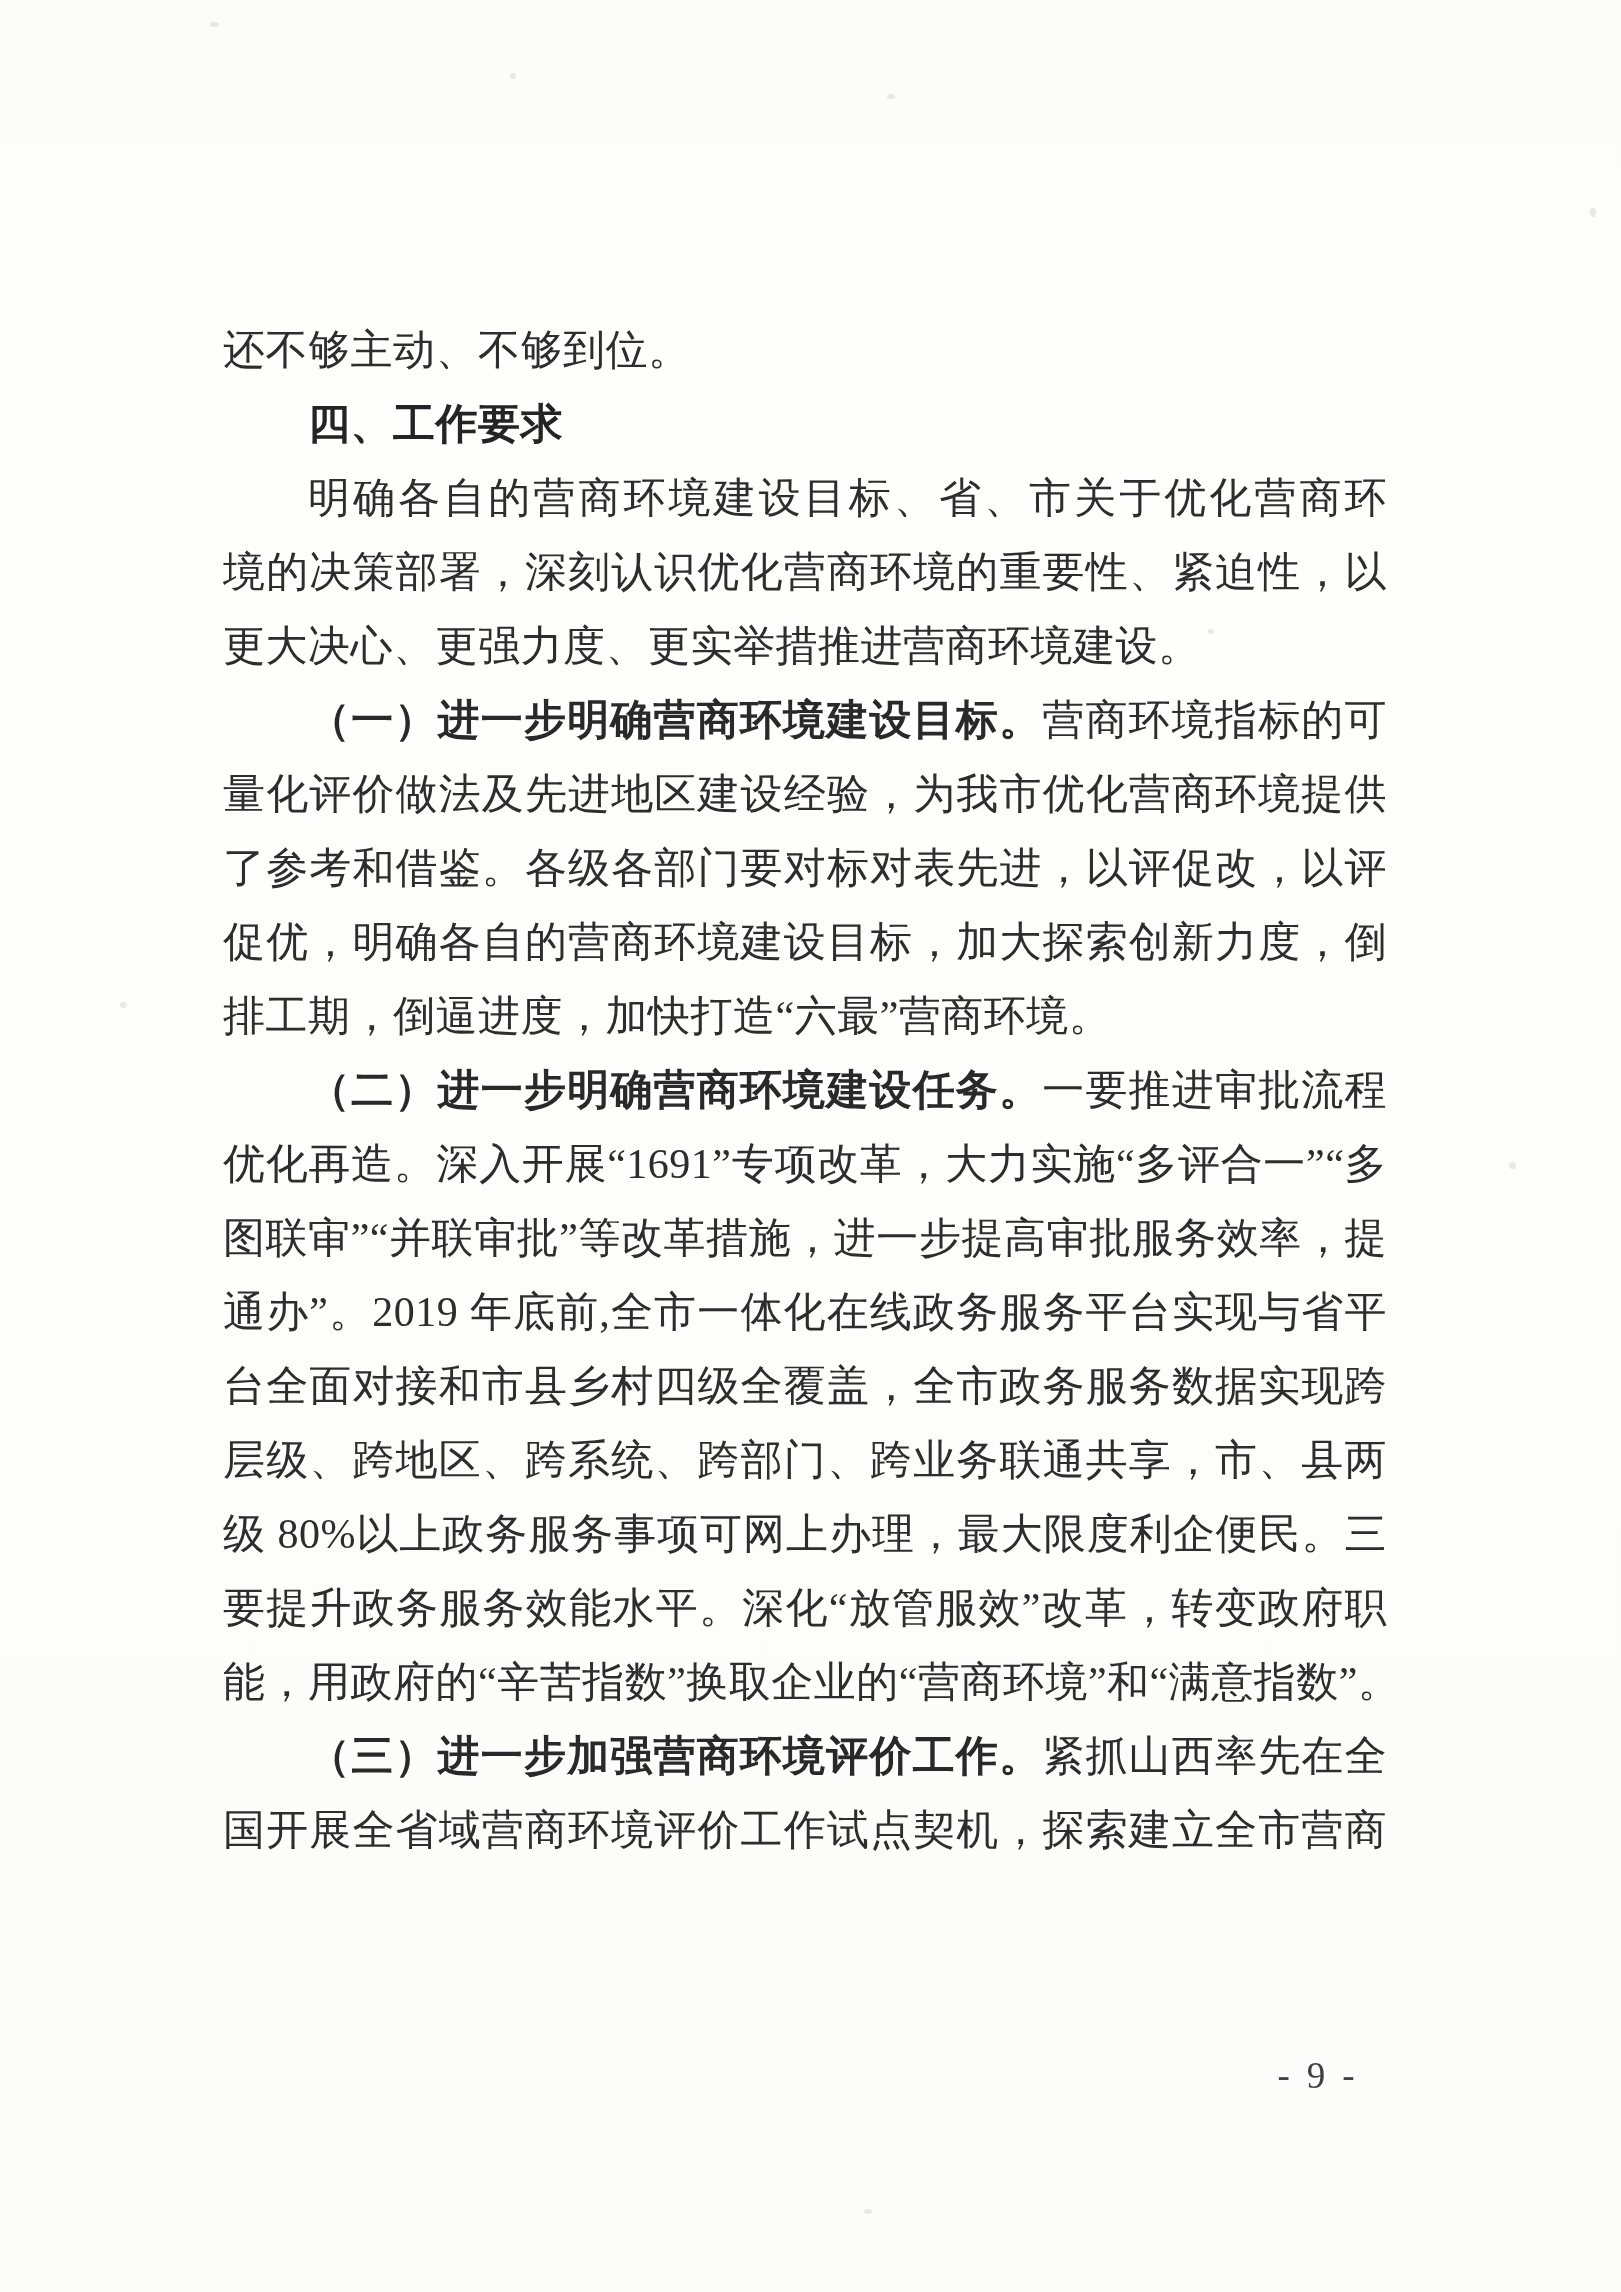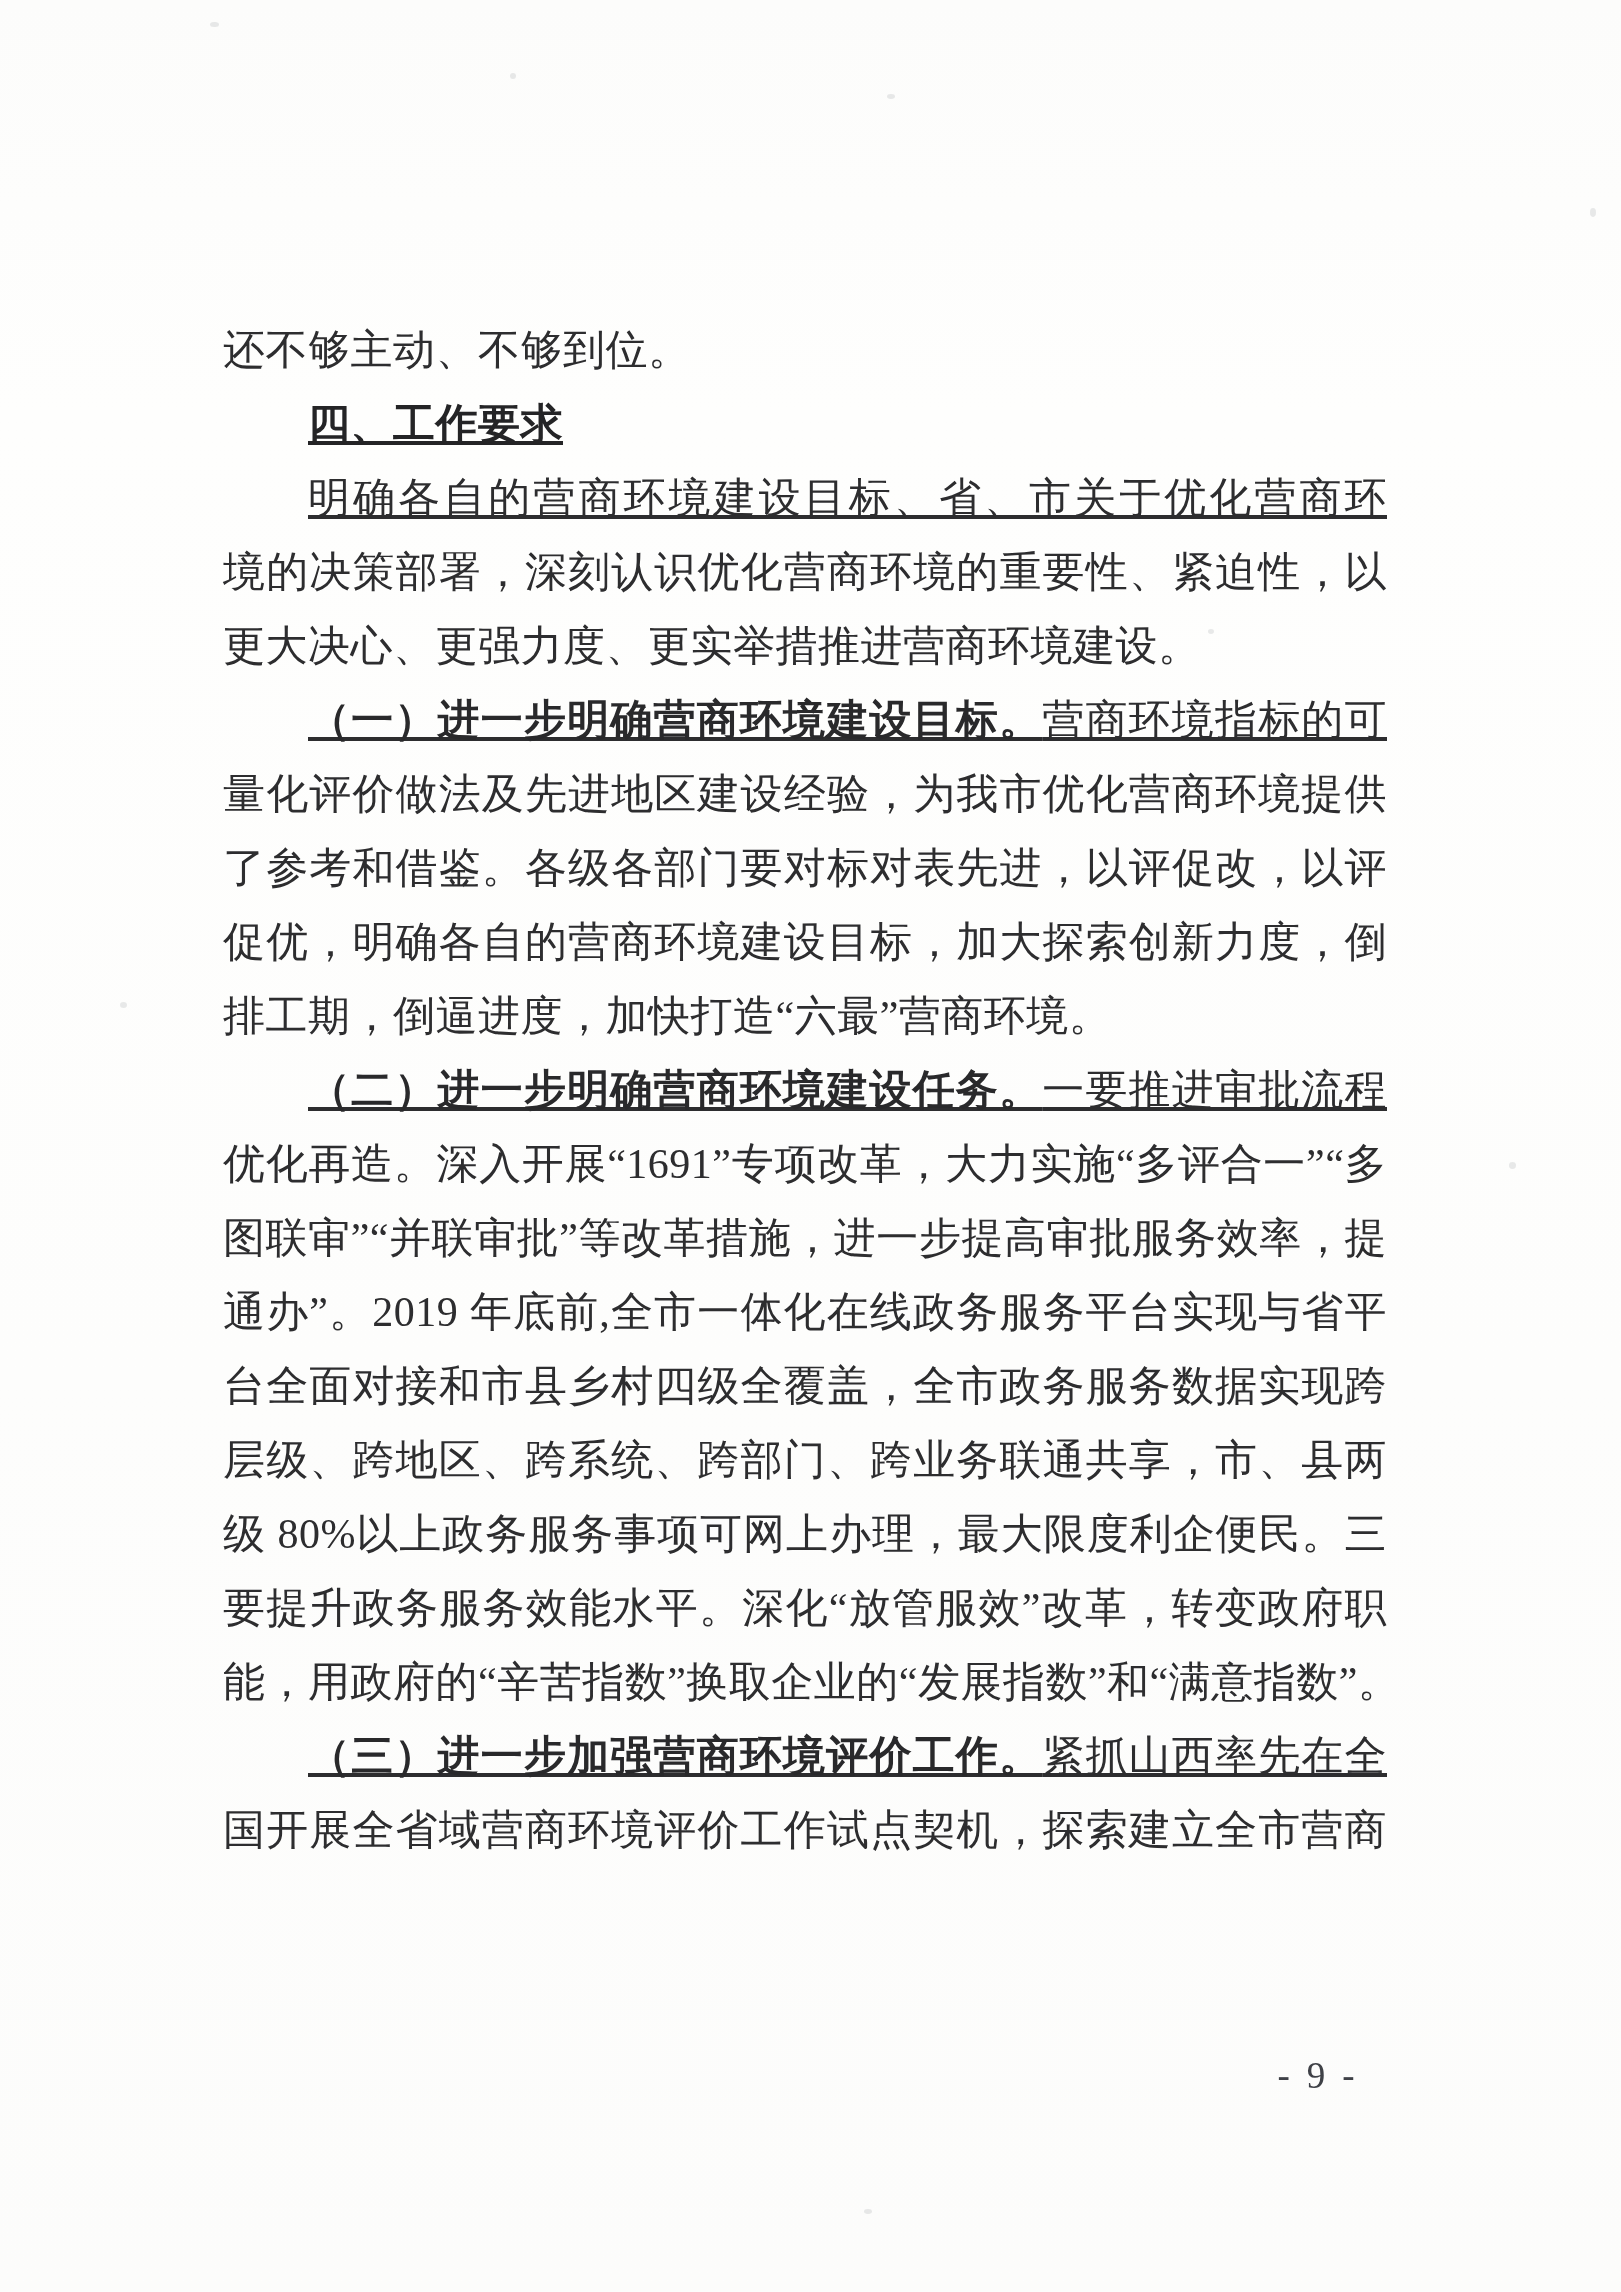--- a/index.html
+++ b/index.html
@@ -29,21 +29,20 @@
     letter-spacing: 0.5px;
     color: #2d2d2f;
     white-space: nowrap;
   }
   p.fill {
     text-align: justify;
     text-align-last: justify;
   }
   p.indent {
     text-indent: 85px;
-    text-decoration: underline;
   }
   p.heading {
     font-weight: 700;
     color: #242426;
   }
   .lead {
     font-weight: 700;
     color: #29292b;
   }
   .page-number {
@@ -92,21 +91,21 @@
     <p class="line fill">促优，明确各自的营商环境建设目标，加大探索创新力度，倒</p>
     <p class="line">排工期，倒逼进度，加快打造“六最”营商环境。</p>
     <p class="line indent fill"><span class="lead">（二）进一步明确营商环境建设任务。</span><span>一要推进审批流程</span></p>
     <p class="line fill">优化再造。深入开展“1691”专项改革，大力实施“多评合一”“多</p>
     <p class="line fill">图联审”“并联审批”等改革措施，进一步提高审批服务效率，提</p>
     <p class="line fill">通办”。2019 年底前,全市一体化在线政务服务平台实现与省平</p>
     <p class="line fill">台全面对接和市县乡村四级全覆盖，全市政务服务数据实现跨</p>
     <p class="line fill">层级、跨地区、跨系统、跨部门、跨业务联通共享，市、县两</p>
     <p class="line fill">级 80%以上政务服务事项可网上办理，最大限度利企便民。三</p>
     <p class="line fill">要提升政务服务效能水平。深化“放管服效”改革，转变政府职</p>
-    <p class="line fill">能，用政府的“辛苦指数”换取企业的“发展指数”和“满意指数”。</p>
+    <p class="line fill">能，用政府的“辛苦指数”换取企业的“营商环境”和“满意指数”。</p>
     <p class="line indent fill"><span class="lead">（三）进一步加强营商环境评价工作。</span><span>紧抓山西率先在全</span></p>
     <p class="line fill">国开展全省域营商环境评价工作试点契机，探索建立全市营商</p>
   </div>
 
   <div class="page-number">- 9 -</div>
 
 </div>
 
 
 </body></html>

